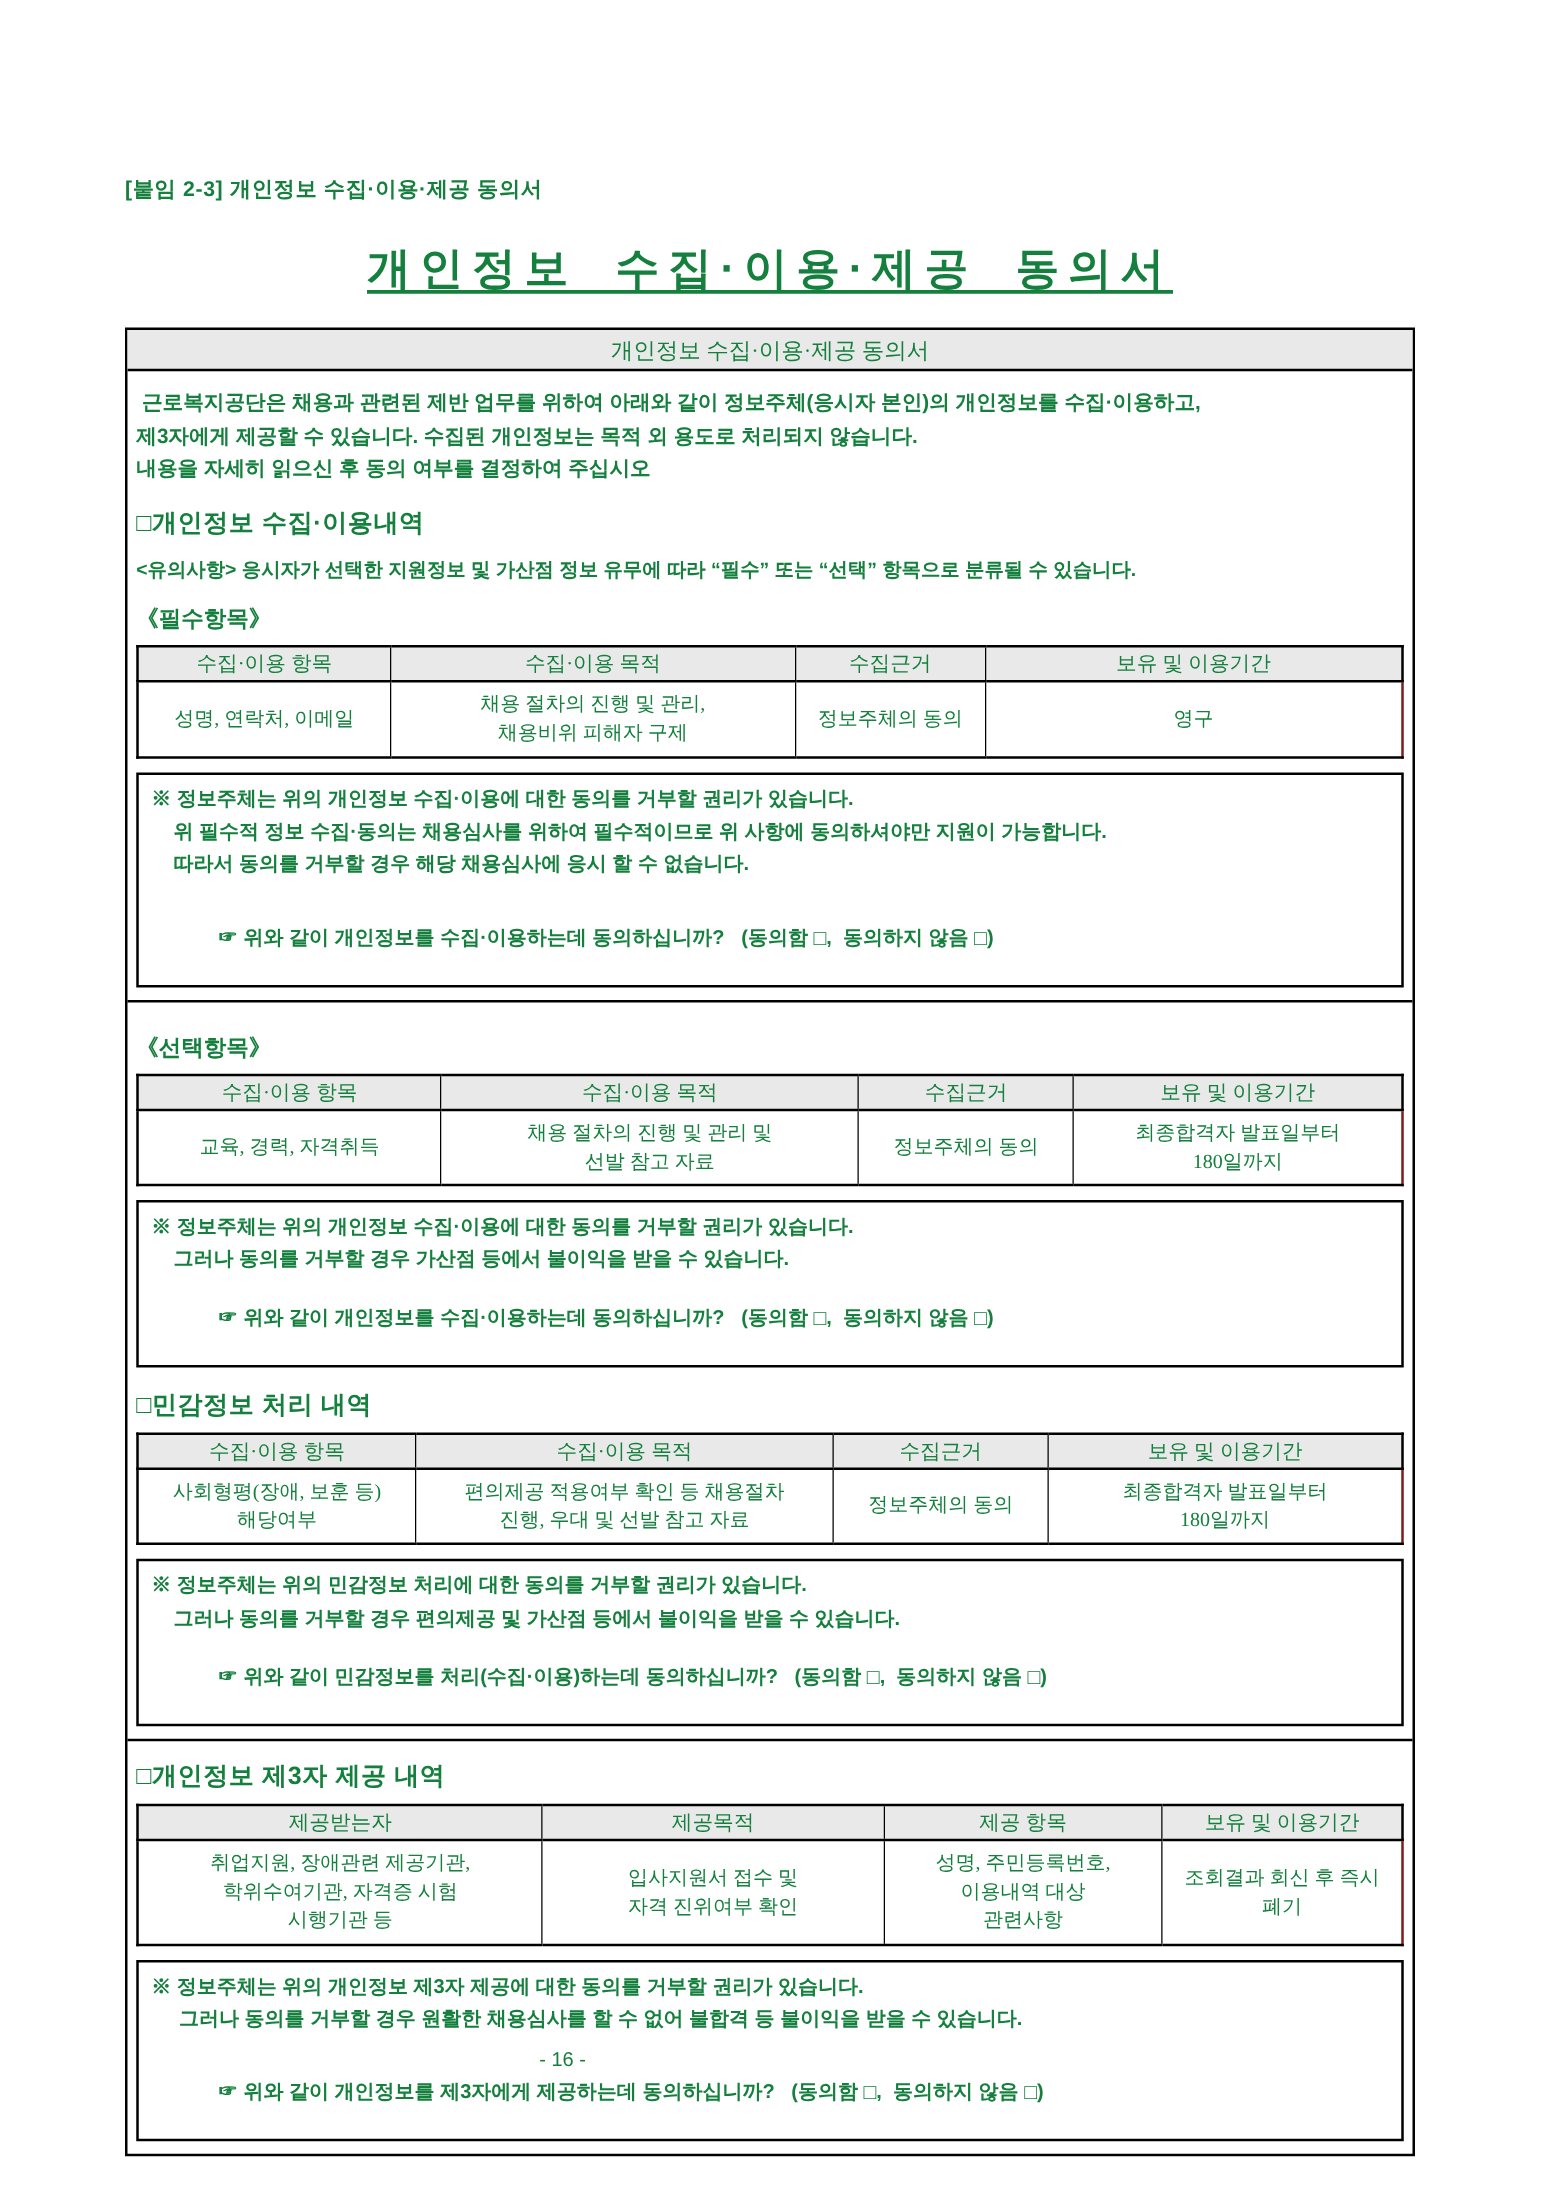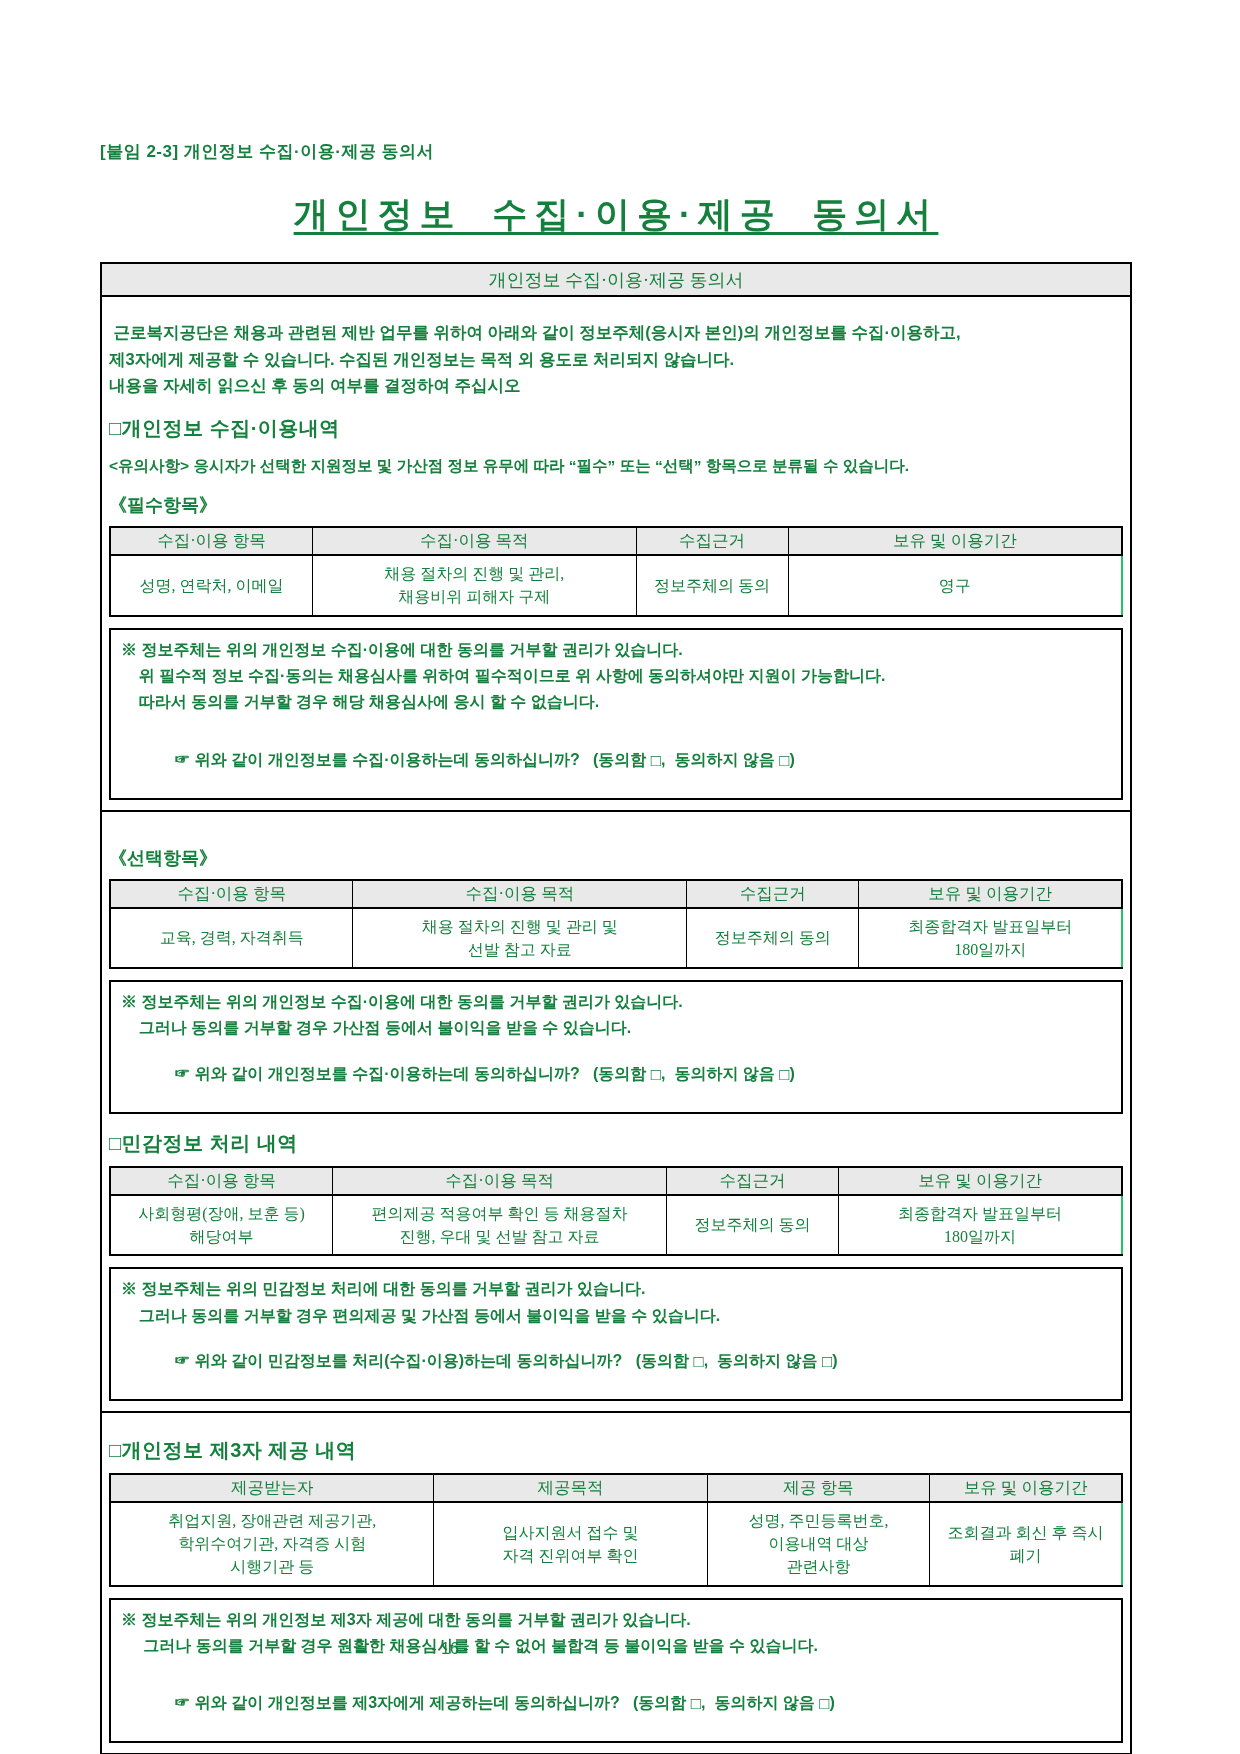--- a/index.html
+++ b/index.html
@@ -42,21 +42,21 @@
     border: 2px solid #000;
   }
   .frame-header {
     background: #e9e9e9;
     border-bottom: 2px solid #000;
     text-align: center;
     font-family: "Liberation Serif", serif;
     font-size: 18px;
     padding: 4px 0 3px 0;
   }
-  .frame-section { padding: 18px 7px 10px 7px; }
+  .frame-section { padding: 8px 7px 10px 7px; }
   .frame-section + .frame-section { border-top: 2px solid #000; }
   .intro {
     margin: 4px 0 0 0;
     font-size: 16.5px;
     font-weight: bold;
     line-height: 1.62;
     white-space: pre-wrap;
   }
   .sec-heading {
     margin: 16px 0 0 0;
@@ -98,21 +98,21 @@
     border-bottom: 2px solid #000;
     font-family: "Liberation Serif", serif;
     font-size: 16px;
     text-align: center;
     vertical-align: middle;
     padding: 6px 3px;
     line-height: 1.45;
     white-space: pre-wrap;
   }
   table.items td:first-child { border-left: 2px solid #000; }
-  table.items td:last-child  { border-right: 2px solid #22c55e; }
+  table.items td:last-child  { border-right: 2px solid #7f1d1d; }
   .notice-box {
     border: 2px solid #000;
     margin-top: 11px;
     padding: 7px 10px 9px 10px;
   }
   .notice-text {
     font-size: 16px;
     font-weight: bold;
     line-height: 1.65;
     white-space: pre-wrap;

